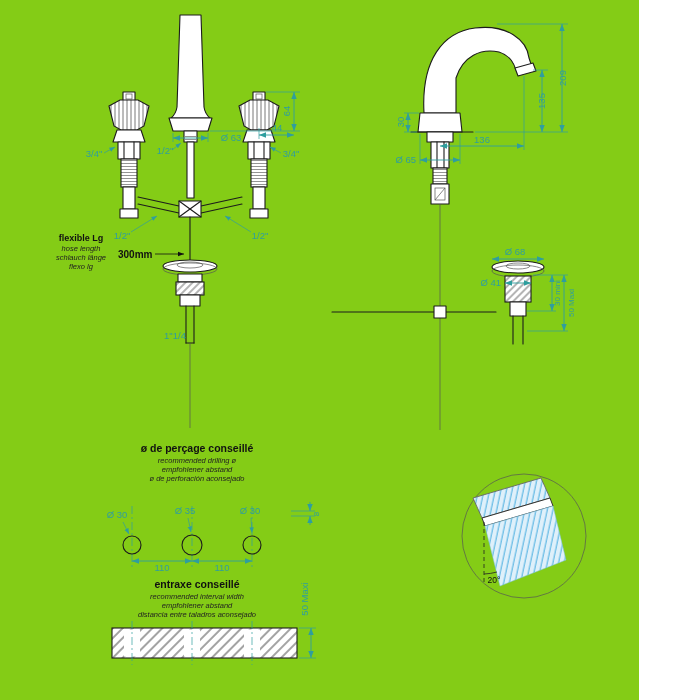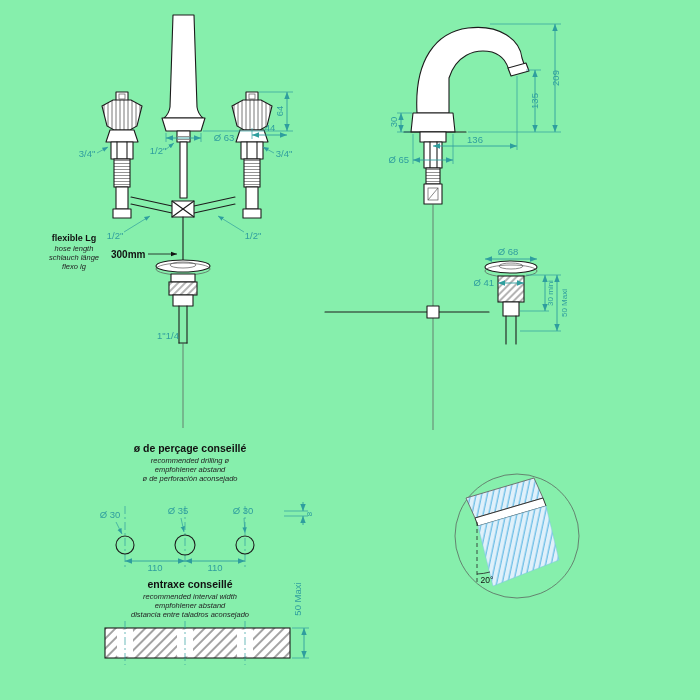--- a/index.html
+++ b/index.html
@@ -1,17 +1,17 @@
 <!DOCTYPE html>
 <html style="--dim: #2f9e9e; --line: #1c1c1c;"><head>
 <meta charset="utf-8">
 <style>
   :root { --dim:#2f9e9e; --line:#1c1c1c; }
   html,body { margin:0; padding:0; background:#ffffff; }
-  .stage { width:700px; height:700px; background:#86efac; position:relative; font-family:"Liberation Sans", sans-serif; }
+  .stage { width:632px; height:700px; background:#84cc16; position:relative; font-family:"Liberation Sans", sans-serif;padding-left:7px; }
   svg { display:block; }
   .ln  { fill:none; stroke:var(--line); stroke-width:1.1; stroke-linejoin:round; stroke-linecap:round; }
   .fw  { fill:#ffffff; stroke:var(--line); stroke-width:1.1; stroke-linejoin:round; }
   .thin{ fill:none; stroke:#555; stroke-width:0.7; }
   .dim { fill:none; stroke:var(--dim); stroke-width:0.9; }
   .ext { fill:none; stroke:var(--dim); stroke-width:0.7; }
   .ldr { fill:none; stroke:#111; stroke-width:0.8; }
   .cl  { fill:none; stroke:var(--dim); stroke-width:0.7; stroke-dasharray:8 3 2 3; }
   text { font-family:"Liberation Sans", sans-serif; }
   .dt  { fill:var(--dim); font-size:9.5px; }

